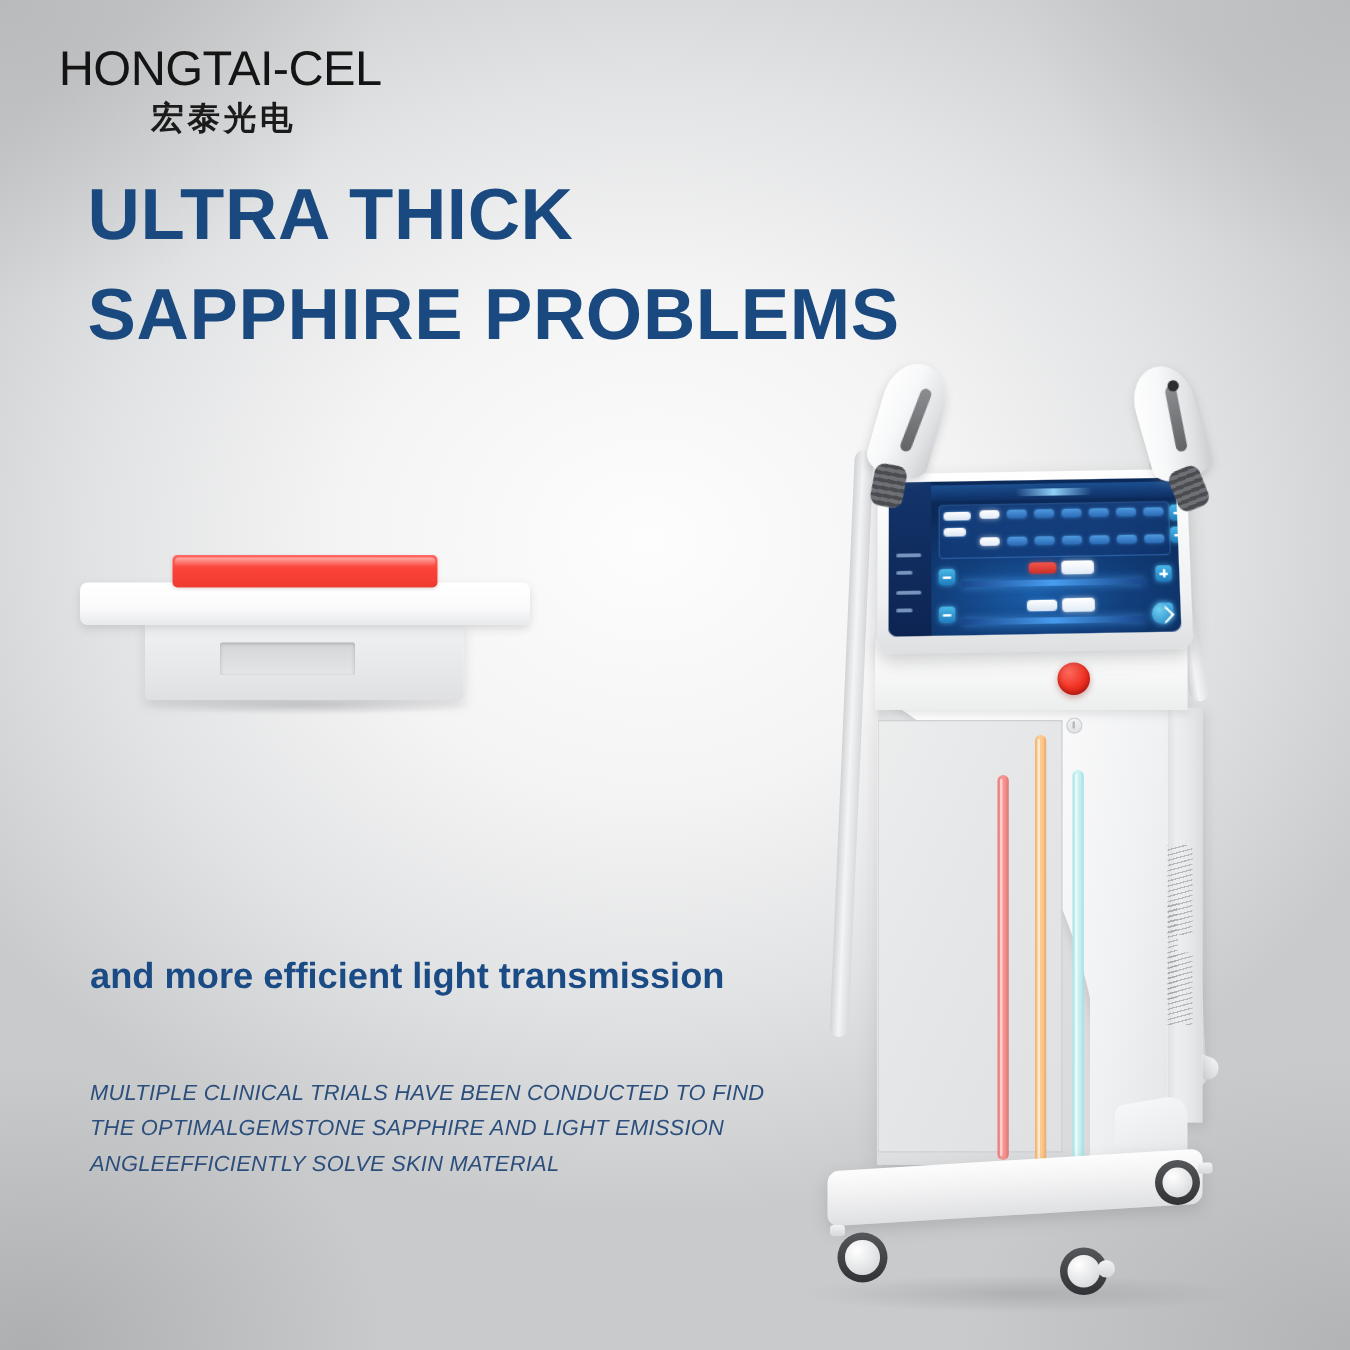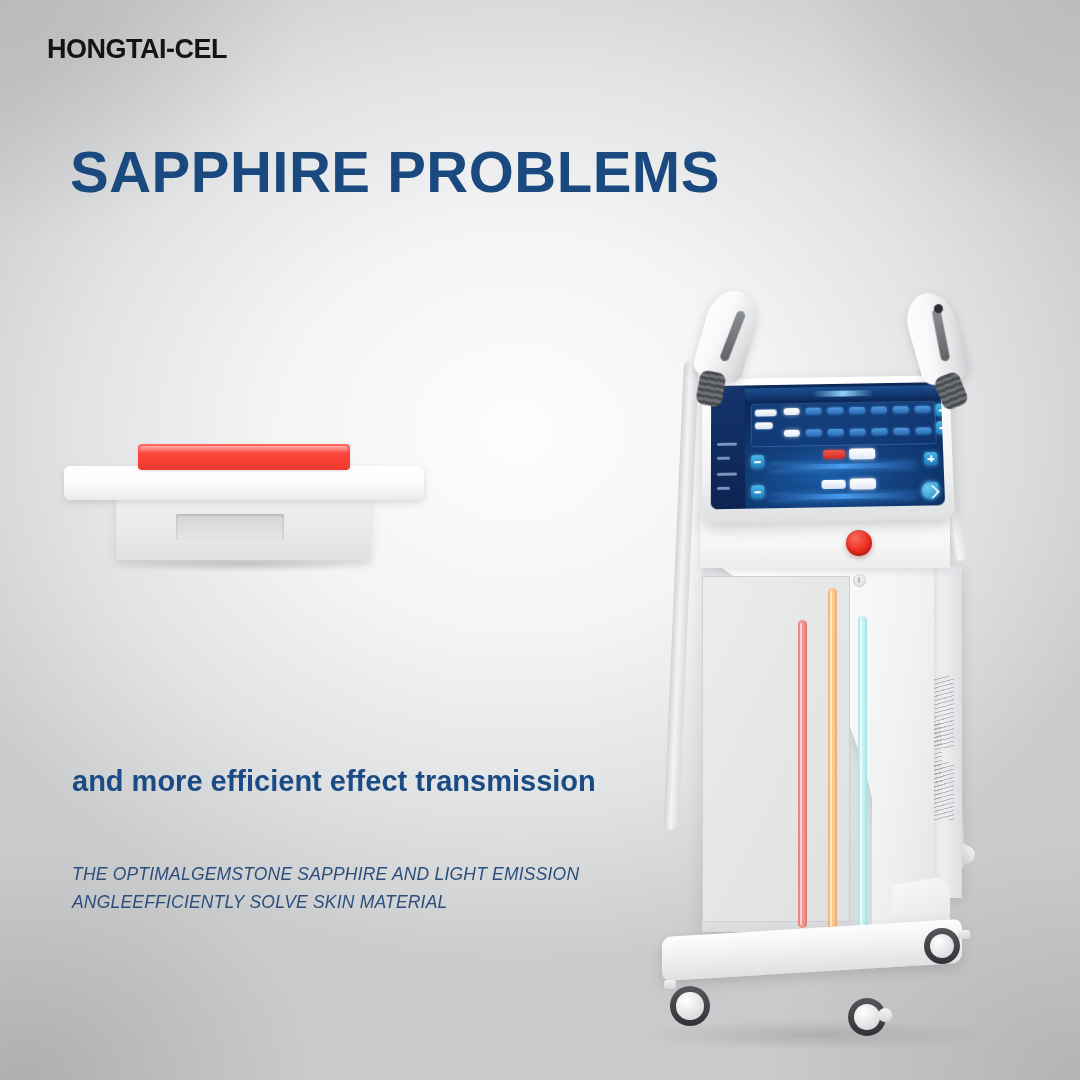--- a/index.html
+++ b/index.html
@@ -20,21 +20,21 @@
     background:
       radial-gradient(ellipse 38% 30% at 2% 100%, rgba(150,152,154,.55), rgba(0,0,0,0) 70%),
       radial-gradient(ellipse 40% 32% at 0% 0%, rgba(160,162,164,.40), rgba(0,0,0,0) 70%),
       radial-gradient(ellipse 40% 30% at 100% 100%, rgba(150,152,154,.45), rgba(0,0,0,0) 72%),
       radial-gradient(ellipse 35% 28% at 100% 0%, rgba(160,162,164,.35), rgba(0,0,0,0) 70%);
   }
 
   
   .brand{position:absolute;left:47px;top:36px;}
   .brand-name{
-    font-size:27px;font-weight:bold;color:#141414;letter-spacing:-.5px;
+    font-size:39px;font-weight:normal;color:#141414;letter-spacing:-.5px;
     line-height:1;white-space:nowrap;
   }
   .brand-cn{
     font-size:26px;font-weight:bold;color:#1b1b1b;letter-spacing:3px;
     margin-top:6px;margin-left:74px;line-height:1;
   }
   .headline{
     position:absolute;left:70px;top:132px;
     color:#19497f;font-weight:bold;font-size:58px;line-height:1.38;
     letter-spacing:.5px;
@@ -287,31 +287,34 @@
     background:radial-gradient(ellipse at center, rgba(120,122,126,.30), rgba(0,0,0,0) 72%);
   }
 </style>
 </head>
 <body>
 
 <div id="poster">
 
   <div class="brand">
     <div class="brand-name">HONGTAI-CEL</div>
+    <div class="brand-cn">宏泰光电</div>
   </div>
 
   <div class="headline">
+    <span class="l1">ULTRA THICK</span>
     <span class="l2">SAPPHIRE PROBLEMS</span>
   </div>
 
   <div class="subhead">
-    <div>and more efficient effect transmission</div>
+    <div>and more efficient light transmission</div>
   </div>
 
   <div class="bodycopy">
+    <div>MULTIPLE CLINICAL TRIALS HAVE BEEN CONDUCTED TO FIND</div>
     <div>THE OPTIMALGEMSTONE SAPPHIRE AND LIGHT EMISSION</div>
     <div>ANGLEEFFICIENTLY SOLVE SKIN MATERIAL</div>
   </div>
 
   <div id="sapphire">
     <div class="sap-shadow"></div>
     <div class="sap-body"></div>
     <div class="sap-notch"></div>
     <div class="sap-flange"></div>
     <div class="sap-red"></div>

